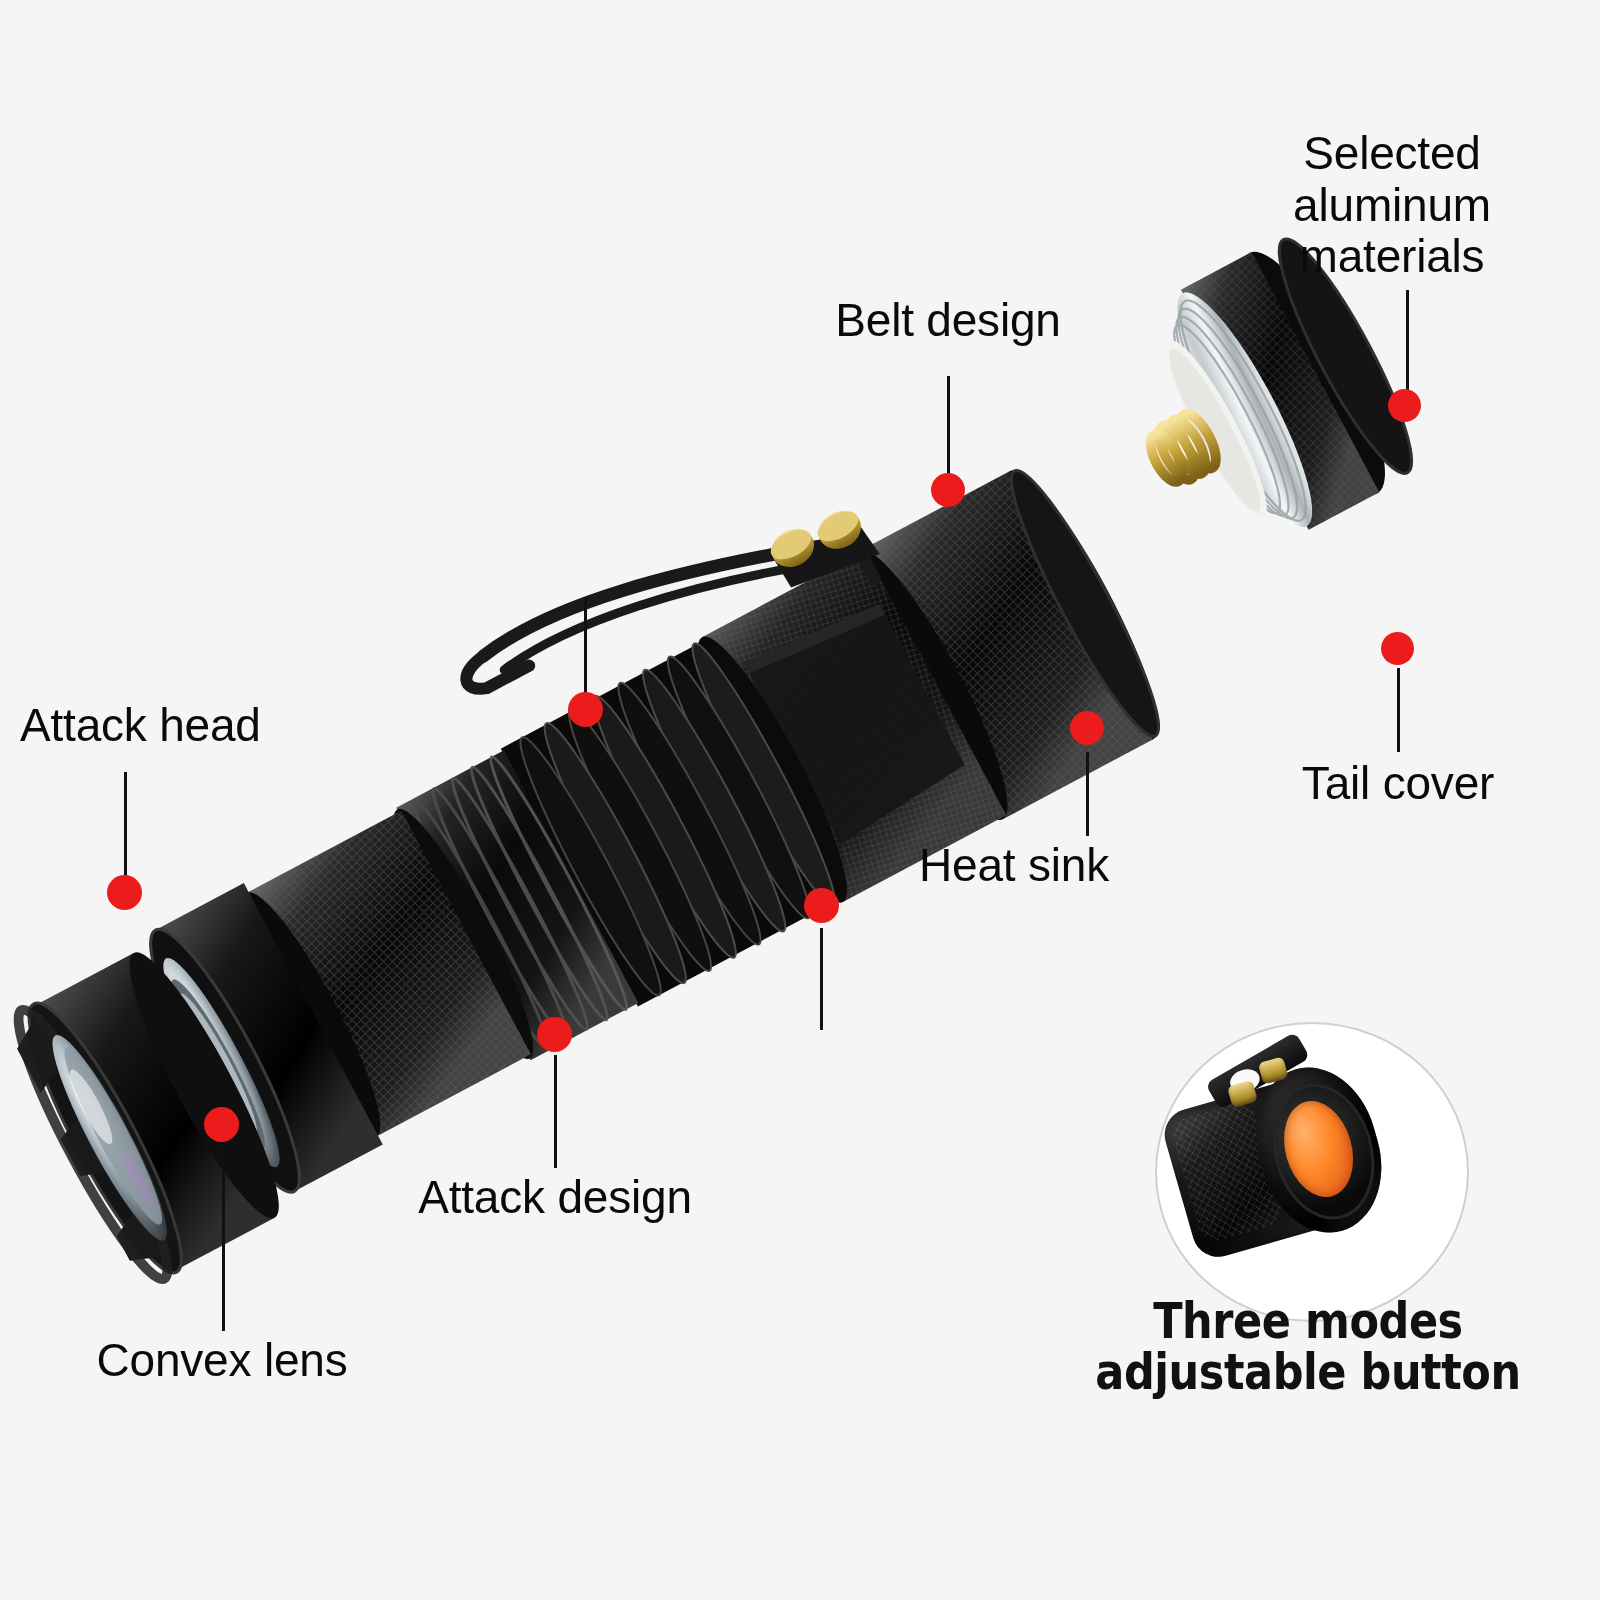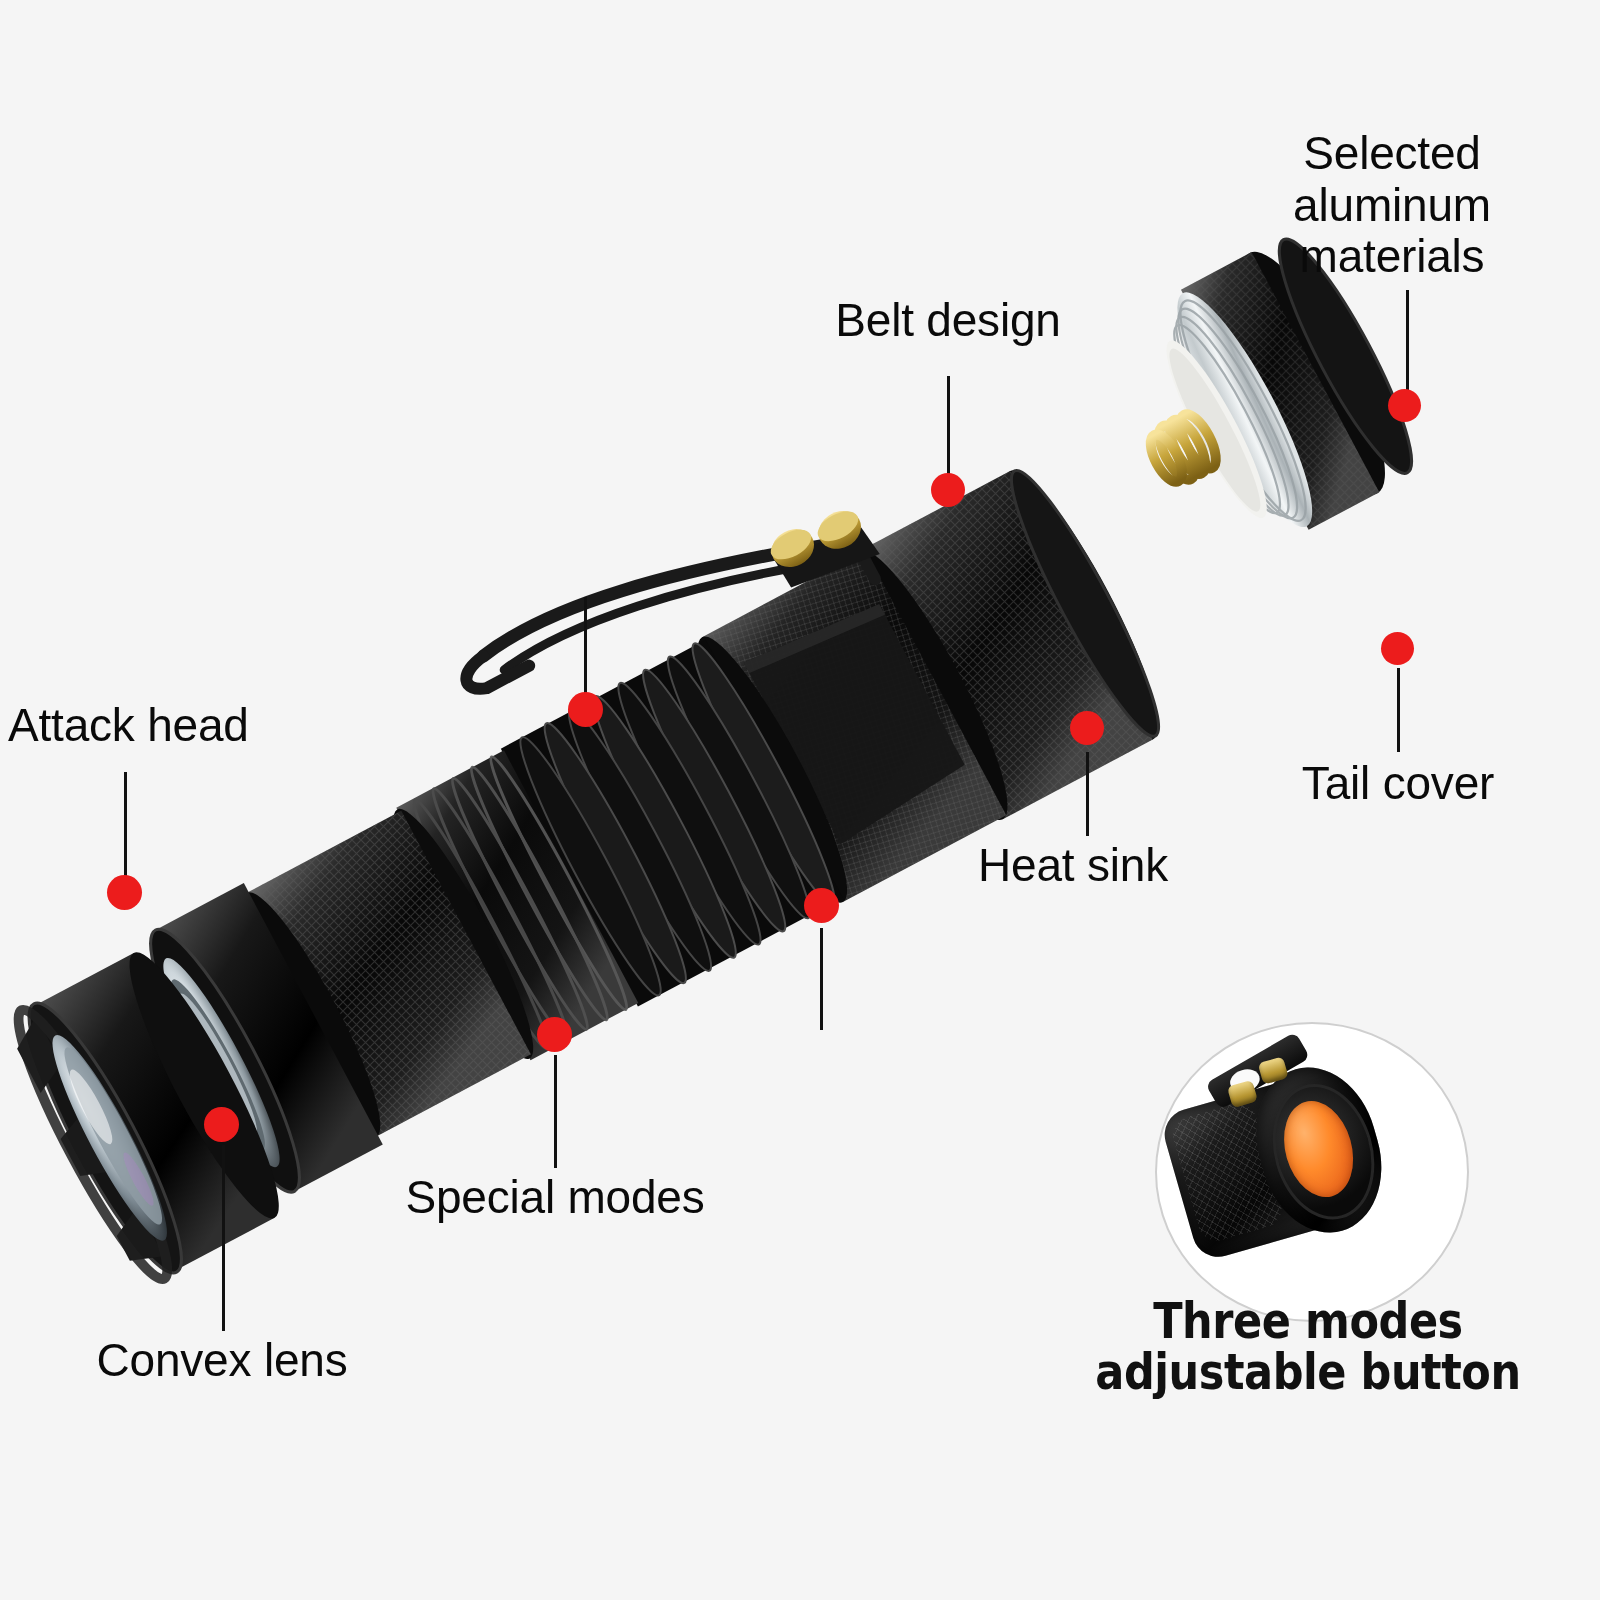--- a/index.html
+++ b/index.html
@@ -35,21 +35,21 @@
   
   .label{
     position:absolute;
     color:#0a0a0a;
     font-size:46px;
     line-height:1.12;
     white-space:pre-line;
     letter-spacing:-0.2px;
   }
   .label.center{text-align:center;transform:translateX(-50%);}
-  .label.left{text-align:left;}
+  .label.left{text-align:left;margin-left:12px;}
 
   .leader{position:absolute;background:#111;width:3px;}
   .dot{position:absolute;border-radius:50%;background:#ec1c1c;
        box-shadow:0 0 0 0 rgba(0,0,0,0);}
 
   
   .inset{
     position:absolute;left:1155px;top:1022px;width:310px;height:296px;
     border-radius:50%;
     background:#ffffff;
@@ -320,32 +320,32 @@
   <div class="leader" style="left:947px;top:376px;height:104px;"></div>
   <div class="dot" style="left:931px;top:473px;width:34px;height:34px;"></div>
 
   <div class="leader" style="left:584px;top:597px;height:100px;"></div>
   <div class="dot" style="left:568px;top:692px;width:35px;height:35px;"></div>
 
   <div class="label left" style="left:8px;top:700px;">Attack head</div>
   <div class="leader" style="left:124px;top:772px;height:110px;"></div>
   <div class="dot" style="left:107px;top:875px;width:35px;height:35px;"></div>
 
-  <div class="label center" style="left:1073px;top:840px;width:420px;">Heat sink</div>
+  <div class="label center" style="left:1014px;top:840px;width:420px;">Heat sink</div>
   <div class="leader" style="left:1086px;top:752px;height:84px;"></div>
   <div class="dot" style="left:1070px;top:711px;width:34px;height:34px;"></div>
 
   <div class="label center" style="left:1398px;top:758px;width:420px;">Tail cover</div>
   <div class="leader" style="left:1397px;top:668px;height:84px;"></div>
   <div class="dot" style="left:1381px;top:632px;width:33px;height:33px;"></div>
 
   <div class="leader" style="left:820px;top:928px;height:102px;"></div>
   <div class="dot" style="left:804px;top:888px;width:35px;height:35px;"></div>
 
-  <div class="label center" style="left:555px;top:1172px;width:480px;">Special modes</div>
+  <div class="label center" style="left:555px;top:1172px;width:480px;">Attack design</div>
   <div class="leader" style="left:554px;top:1055px;height:113px;"></div>
   <div class="dot" style="left:537px;top:1017px;width:35px;height:35px;"></div>
 
   <div class="label center" style="left:222px;top:1335px;width:460px;">Convex lens</div>
   <div class="leader" style="left:222px;top:1145px;height:186px;"></div>
   <div class="dot" style="left:204px;top:1107px;width:35px;height:35px;"></div>
 
   <div class="inset">
     <div class="inset-cap">
       <div class="body"></div>

